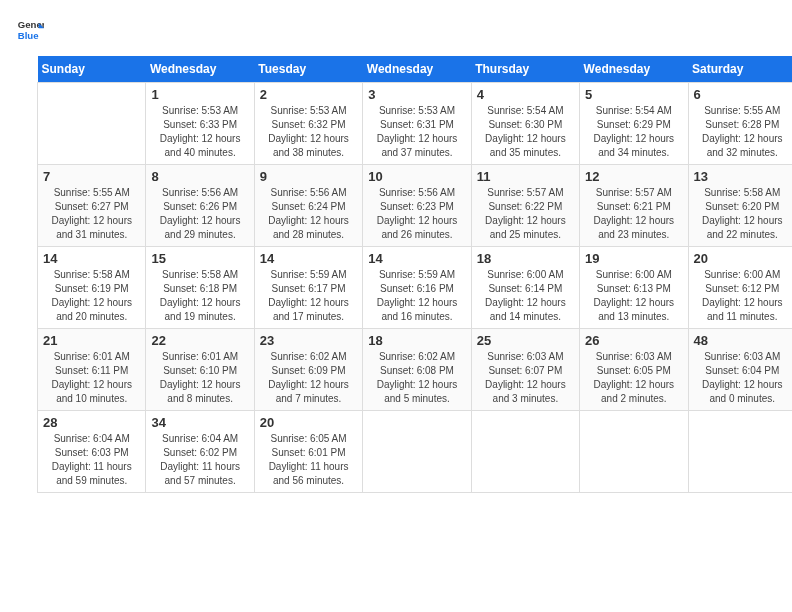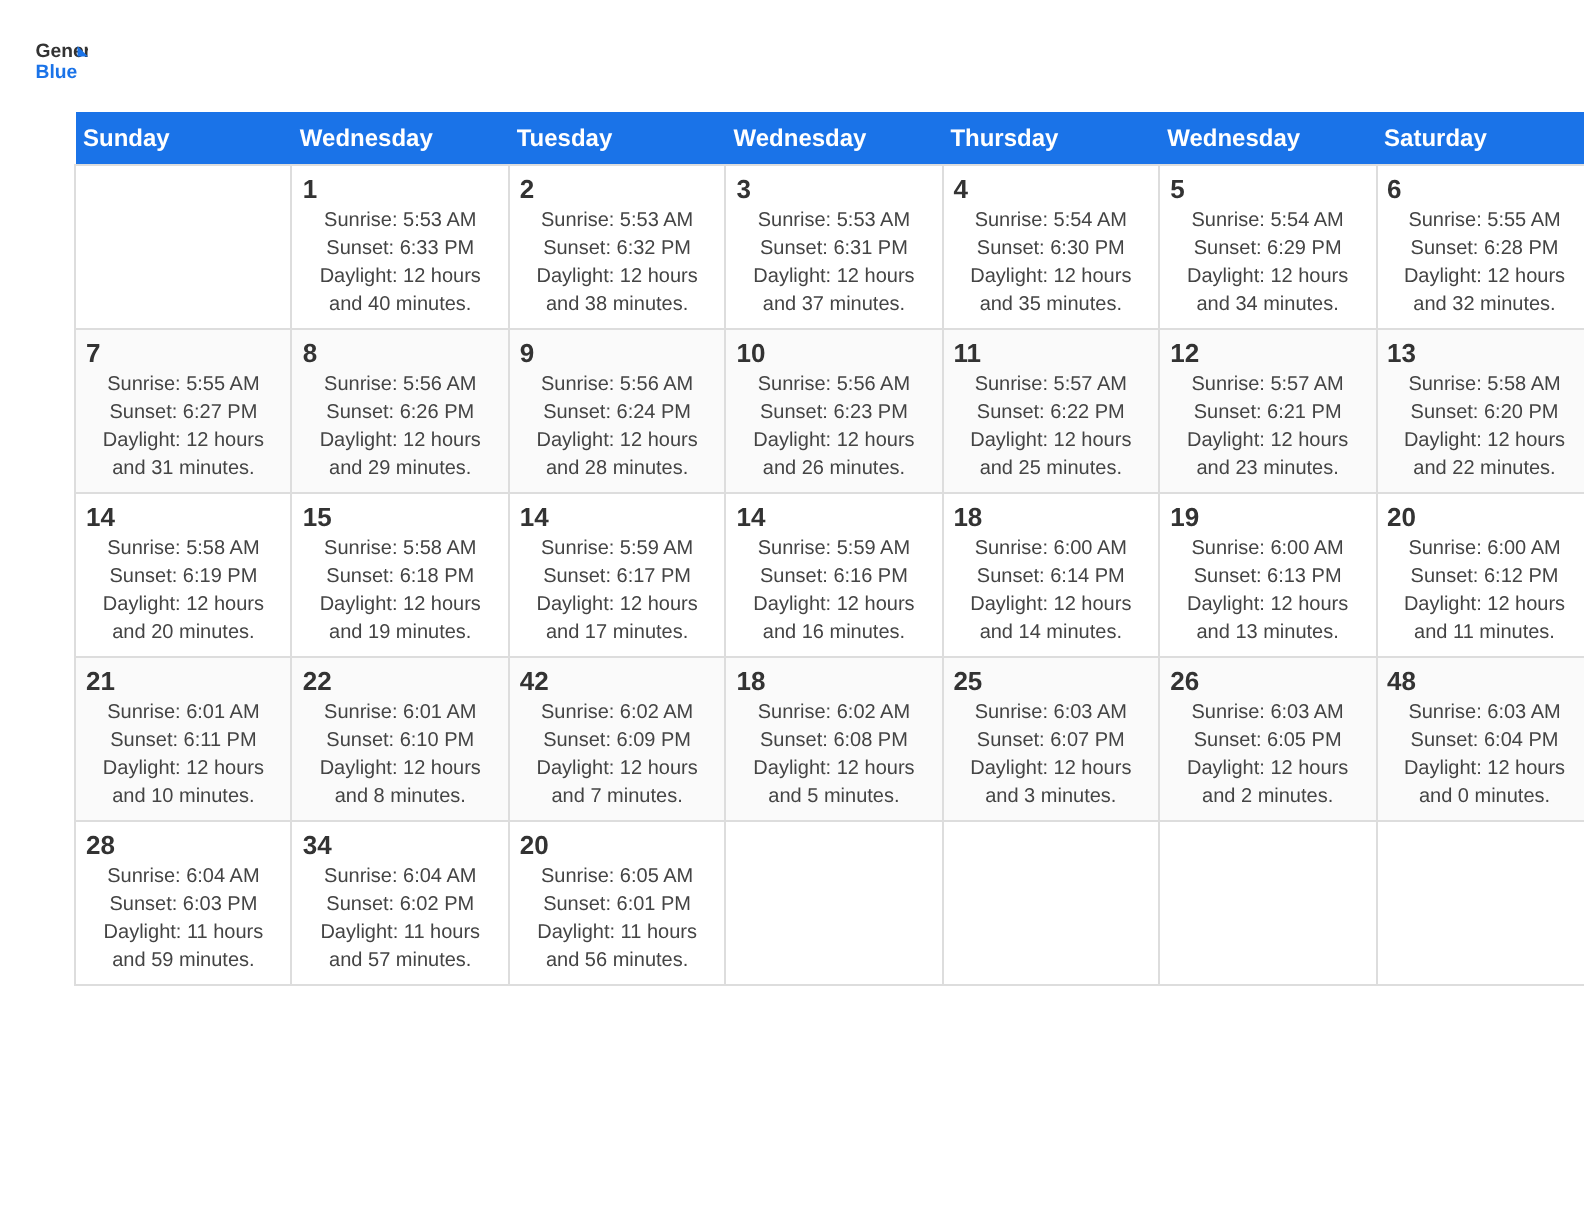--- a/index.html
+++ b/index.html
@@ -200,21 +200,21 @@
       <tr>
         <td>
           <div class="day-num">21</div>
           <div class="day-info">Sunrise: 6:01 AM<br>Sunset: 6:11 PM<br>Daylight: 12 hours and 10 minutes.</div>
         </td>
         <td>
           <div class="day-num">22</div>
           <div class="day-info">Sunrise: 6:01 AM<br>Sunset: 6:10 PM<br>Daylight: 12 hours and 8 minutes.</div>
         </td>
         <td>
-          <div class="day-num">42</div>
+          <div class="day-num">23</div>
           <div class="day-info">Sunrise: 6:02 AM<br>Sunset: 6:09 PM<br>Daylight: 12 hours and 7 minutes.</div>
         </td>
         <td>
           <div class="day-num">18</div>
           <div class="day-info">Sunrise: 6:02 AM<br>Sunset: 6:08 PM<br>Daylight: 12 hours and 5 minutes.</div>
         </td>
         <td>
           <div class="day-num">25</div>
           <div class="day-info">Sunrise: 6:03 AM<br>Sunset: 6:07 PM<br>Daylight: 12 hours and 3 minutes.</div>
         </td>

